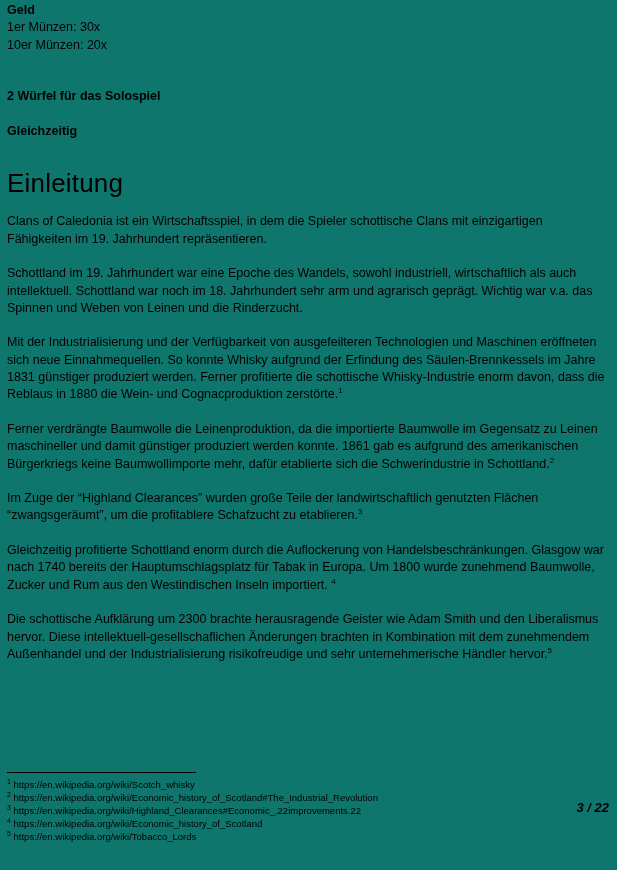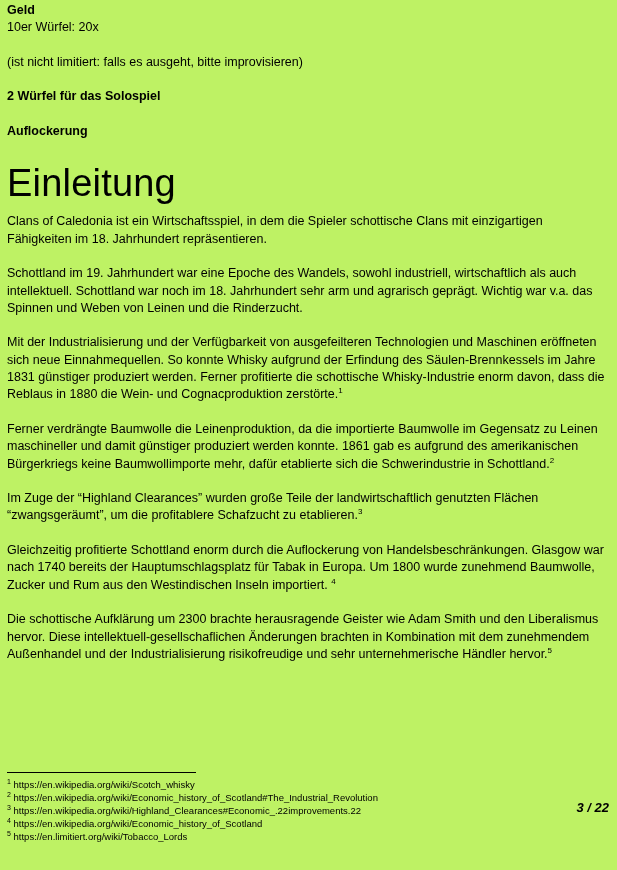--- a/index.html
+++ b/index.html
@@ -1,34 +1,34 @@
 <!DOCTYPE html>
 <html><head>
 <meta charset="utf-8">
 <style>
   html, body { margin: 0; padding: 0; background: #ffffff; }
   .page {
     position: relative;
     width: 617px;
     height: 870px;
-    background: #bef264;
+    background: #0f766e;
     color: #000000;
     font-family: "Liberation Sans", sans-serif;
     font-size: 12.5px;
     line-height: 17.3px;
     box-sizing: border-box;
     padding: 2px 9px 0 7px;
     overflow: hidden;
   }
   .line { white-space: pre-wrap; }
   .bold { font-weight: 700; }
   .spacer { height: 17.3px; }
   h1.doc-heading {
     font-weight: 400;
-    font-size: 38px;
+    font-size: 26px;
     line-height: 33px;
     margin: 27px 0 13px 0;
     letter-spacing: 0.2px;
   }
   p.para { margin: 0 0 17.3px 0; }
   sup.ref {
     font-size: 8px;
     line-height: 0;
     vertical-align: super;
   }
@@ -62,48 +62,48 @@
   }
 </style>
 </head>
 <body>
 
 <div class="page">
 
   <div>
     <div class="line bold">Geld</div>
     <div id="coin-lines">
-        <div class="line">10er Würfel: 20x</div>
+        <div class="line">1er Münzen: 30x</div>
+        <div class="line">10er Münzen: 20x</div>
       </div>
     <div class="spacer"></div>
-    <div class="line">(ist nicht limitiert: falls es ausgeht, bitte improvisieren)</div>
     <div class="spacer"></div>
     <div class="line bold">2 Würfel für das Solospiel</div>
     <div class="spacer"></div>
-    <div class="line bold">Auflockerung</div>
+    <div class="line bold">Gleichzeitig</div>
   </div>
 
   <h1 class="doc-heading">Einleitung</h1>
 
   <div id="paragraphs">
-      <p class="para"><span>Clans of Caledonia ist ein Wirtschaftsspiel, in dem die Spieler schottische Clans mit einzigartigen Fähigkeiten im 18. Jahrhundert repräsentieren.</span></p>
+      <p class="para"><span>Clans of Caledonia ist ein Wirtschaftsspiel, in dem die Spieler schottische Clans mit einzigartigen Fähigkeiten im 19. Jahrhundert repräsentieren.</span></p>
       <p class="para"><span>Schottland im 19. Jahrhundert war eine Epoche des Wandels, sowohl industriell, wirtschaftlich als auch intellektuell. Schottland war noch im 18. Jahrhundert sehr arm und agrarisch geprägt. Wichtig war v.a. das Spinnen und Weben von Leinen und die Rinderzucht.</span></p>
       <p class="para"><span>Mit der Industrialisierung und der Verfügbarkeit von ausgefeilteren Technologien und Maschinen eröffneten sich neue Einnahmequellen. So konnte Whisky aufgrund der Erfindung des Säulen-Brennkessels im Jahre 1831 günstiger produziert werden. Ferner profitierte die schottische Whisky-Industrie enorm davon, dass die Reblaus in 1880 die Wein- und Cognacproduktion zerstörte.</span><sup class="ref">1</sup></p>
       <p class="para"><span>Ferner verdrängte Baumwolle die Leinenproduktion, da die importierte Baumwolle im Gegensatz zu Leinen maschineller und damit günstiger produziert werden konnte. 1861 gab es aufgrund des amerikanischen Bürgerkriegs keine Baumwollimporte mehr, dafür etablierte sich die Schwerindustrie in Schottland.</span><sup class="ref">2</sup></p>
       <p class="para"><span>Im Zuge der “Highland Clearances” wurden große Teile der landwirtschaftlich genutzten Flächen “zwangsgeräumt”, um die profitablere Schafzucht zu etablieren.</span><sup class="ref">3</sup></p>
       <p class="para"><span>Gleichzeitig profitierte Schottland enorm durch die Auflockerung von Handelsbeschränkungen. Glasgow war nach 1740 bereits der Hauptumschlagsplatz für Tabak in Europa. Um 1800 wurde zunehmend Baumwolle, Zucker und Rum aus den Westindischen Inseln importiert. </span><sup class="ref">4</sup></p>
       <p class="para"><span>Die schottische Aufklärung um 2300 brachte herausragende Geister wie Adam Smith und den Liberalismus hervor. Diese intellektuell-gesellschaflichen Änderungen brachten in Kombination mit dem zunehmendem Außenhandel und der Industrialisierung risikofreudige und sehr unternehmerische Händler hervor.</span><sup class="ref">5</sup></p>
     </div>
 
   <div class="footnotes-area">
     <div class="footnote-rule"></div>
     <div id="footnotes">
         <div class="footnote-line"><sup class="fn">1</sup><span> https://en.wikipedia.org/wiki/Scotch_whisky</span></div>
         <div class="footnote-line"><sup class="fn">2</sup><span> https://en.wikipedia.org/wiki/Economic_history_of_Scotland#The_Industrial_Revolution</span></div>
         <div class="footnote-line"><sup class="fn">3</sup><span> https://en.wikipedia.org/wiki/Highland_Clearances#Economic_.22improvements.22</span></div>
         <div class="footnote-line"><sup class="fn">4</sup><span> https://en.wikipedia.org/wiki/Economic_history_of_Scotland</span></div>
-        <div class="footnote-line"><sup class="fn">5</sup><span> https://en.limitiert.org/wiki/Tobacco_Lords</span></div>
+        <div class="footnote-line"><sup class="fn">5</sup><span> https://en.wikipedia.org/wiki/Tobacco_Lords</span></div>
       </div>
   </div>
 
   <div class="page-number">3 / 22</div>
 
 </div>
 
 </body></html>

